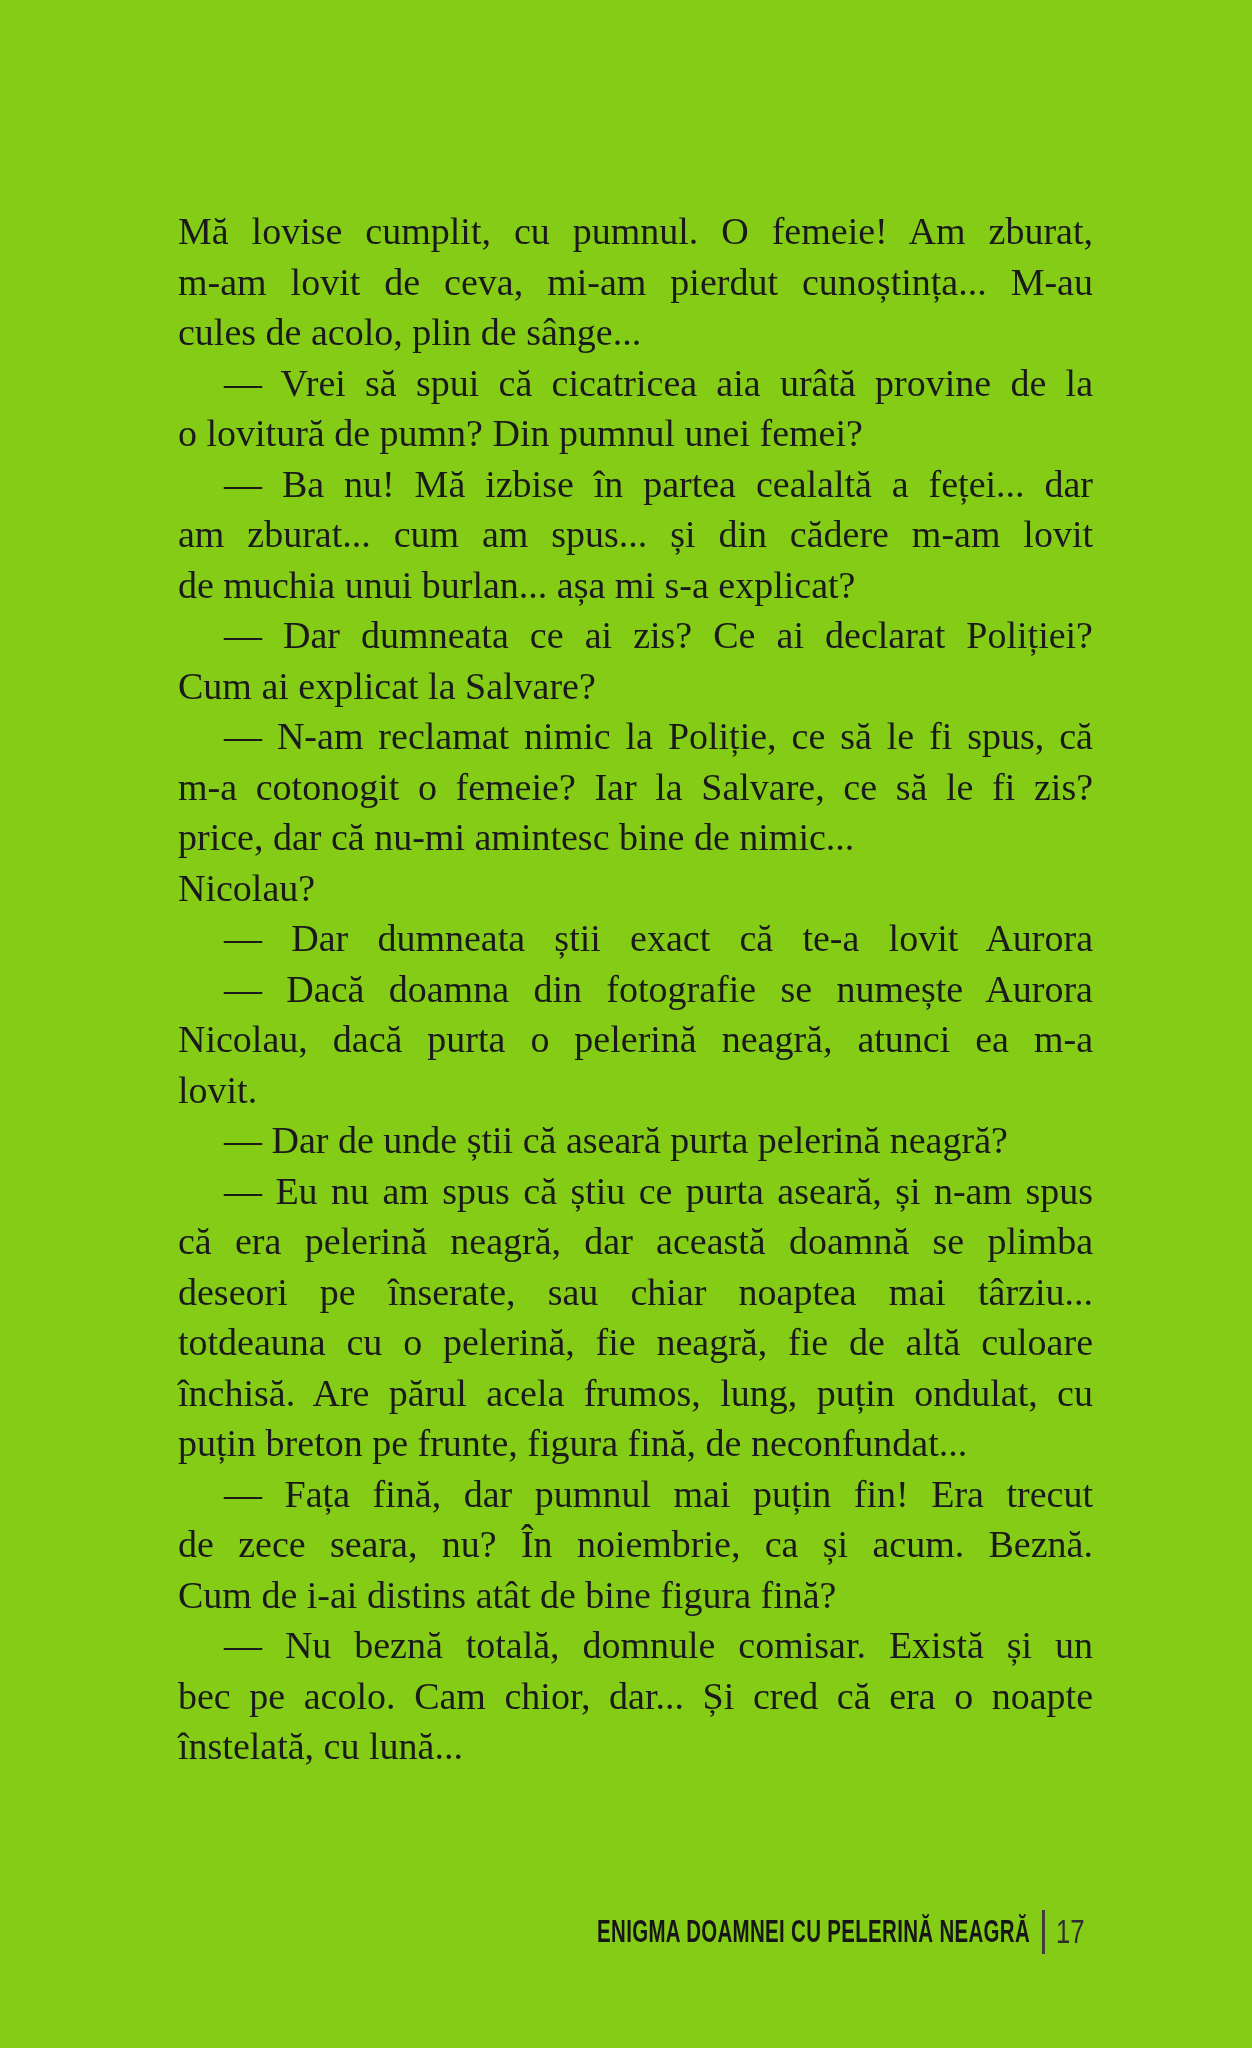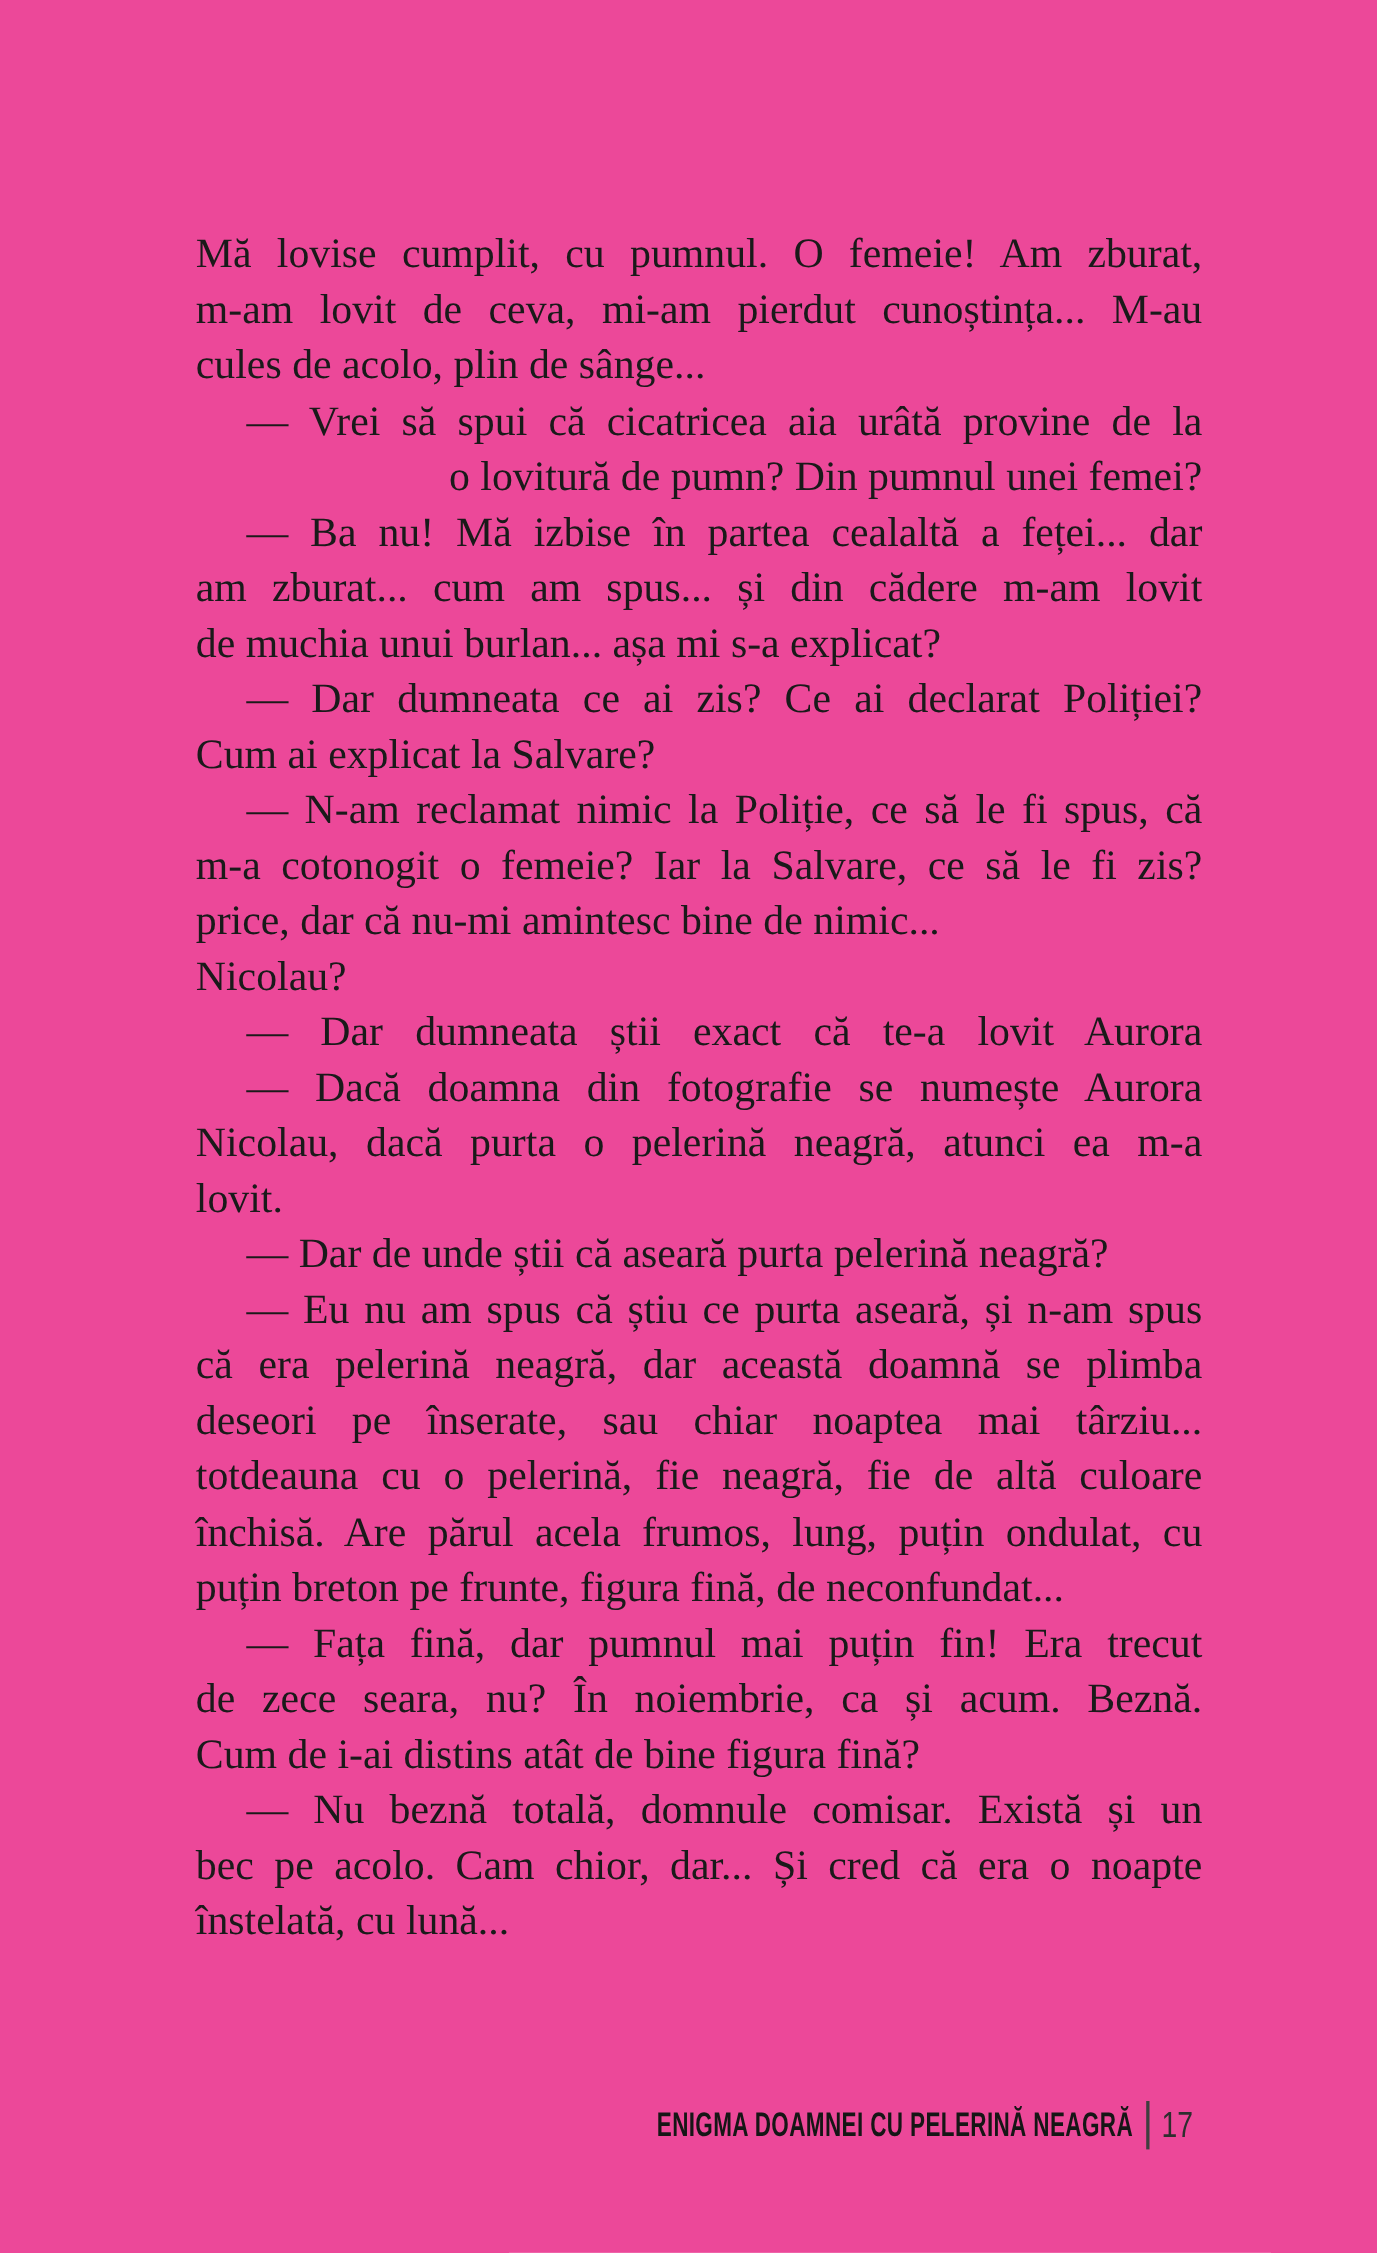--- a/index.html
+++ b/index.html
@@ -10,21 +10,21 @@
   body {
     width: 1252px;
     height: 2048px;
     background: #ffffff;
     font-family: "Liberation Serif", "DejaVu Serif", serif;
   }
   .page {
     position: relative;
     width: 1252px;
     height: 2048px;
-    background: #ec4899;
+    background: #84cc16;
     overflow: hidden;
   }
   .body-text {
     position: absolute;
     left: 178px;
     top: 206px;
     width: 915px;
     color: #1a1a1a;
   }
   .line {
@@ -75,21 +75,21 @@
 </head>
 <body>
 
 <div class="page">
 
   <div class="body-text">
       <div class="line" style="word-spacing: 13.46px;">Mă lovise cumplit, cu pumnul. O femeie! Am zburat,</div>
       <div class="line" style="word-spacing: 14.48px;">m-am lovit de ceva, mi-am pierdut cunoștința... M-au</div>
       <div class="line" style="word-spacing: 0px;">cules de acolo, plin de sânge...</div>
       <div class="line indent" style="word-spacing: 9.76px;">— Vrei să spui că cicatricea aia urâtă provine de la</div>
-      <div class="line" style="word-spacing: 0px; text-align: right;">o lovitură de pumn? Din pumnul unei femei?</div>
+      <div class="line" style="word-spacing: 0px;">o lovitură de pumn? Din pumnul unei femei?</div>
       <div class="line indent" style="word-spacing: 10.41px;">— Ba nu! Mă izbise în partea cealaltă a feței... dar</div>
       <div class="line" style="word-spacing: 13.38px;">am zburat... cum am spus... și din cădere m-am lovit</div>
       <div class="line" style="word-spacing: 0px;">de muchia unui burlan... așa mi s-a explicat?</div>
       <div class="line indent" style="word-spacing: 11.56px;">— Dar dumneata ce ai zis? Ce ai declarat Poliției?</div>
       <div class="line" style="word-spacing: 0px;">Cum ai explicat la Salvare?</div>
       <div class="line indent" style="word-spacing: 5.42px;">— N-am reclamat nimic la Poliție, ce să le fi spus, că</div>
       <div class="line" style="word-spacing: 9.14px;">m-a cotonogit o femeie? Iar la Salvare, ce să le fi zis?</div>
       <div class="line" style="word-spacing: 0px;">price, dar că nu-mi amintesc bine de nimic...</div>
       <div class="line" style="word-spacing: 0px;">Nicolau?</div>
       <div class="line indent" style="word-spacing: 19.73px;">— Dar dumneata știi exact că te-a lovit Aurora</div>

